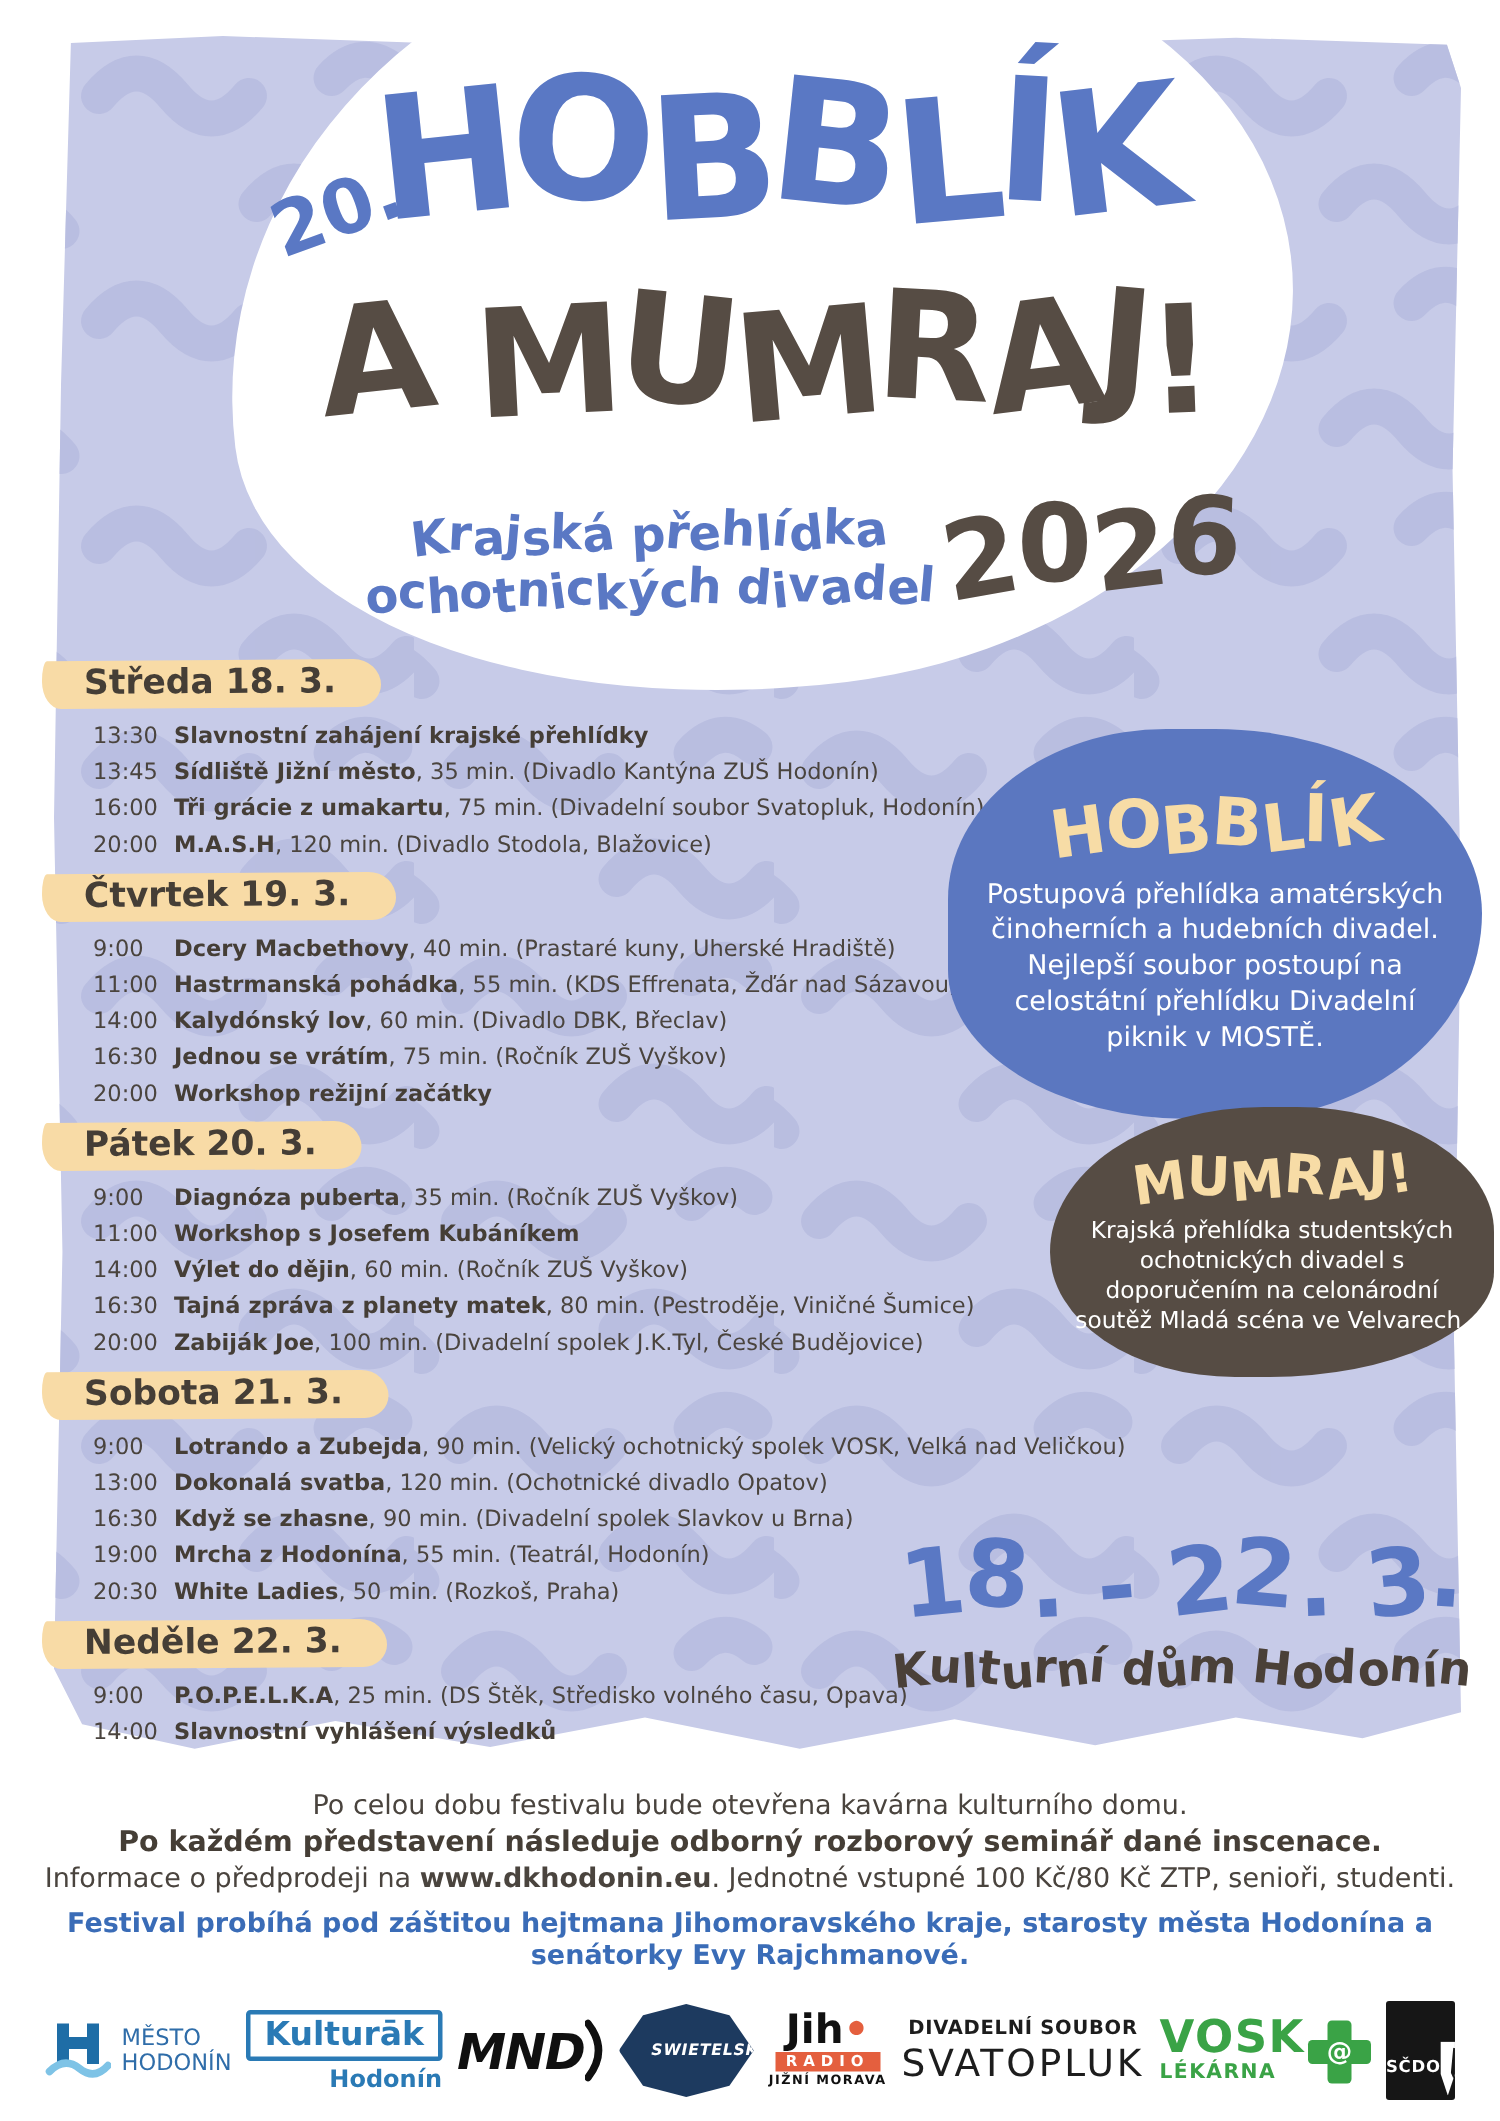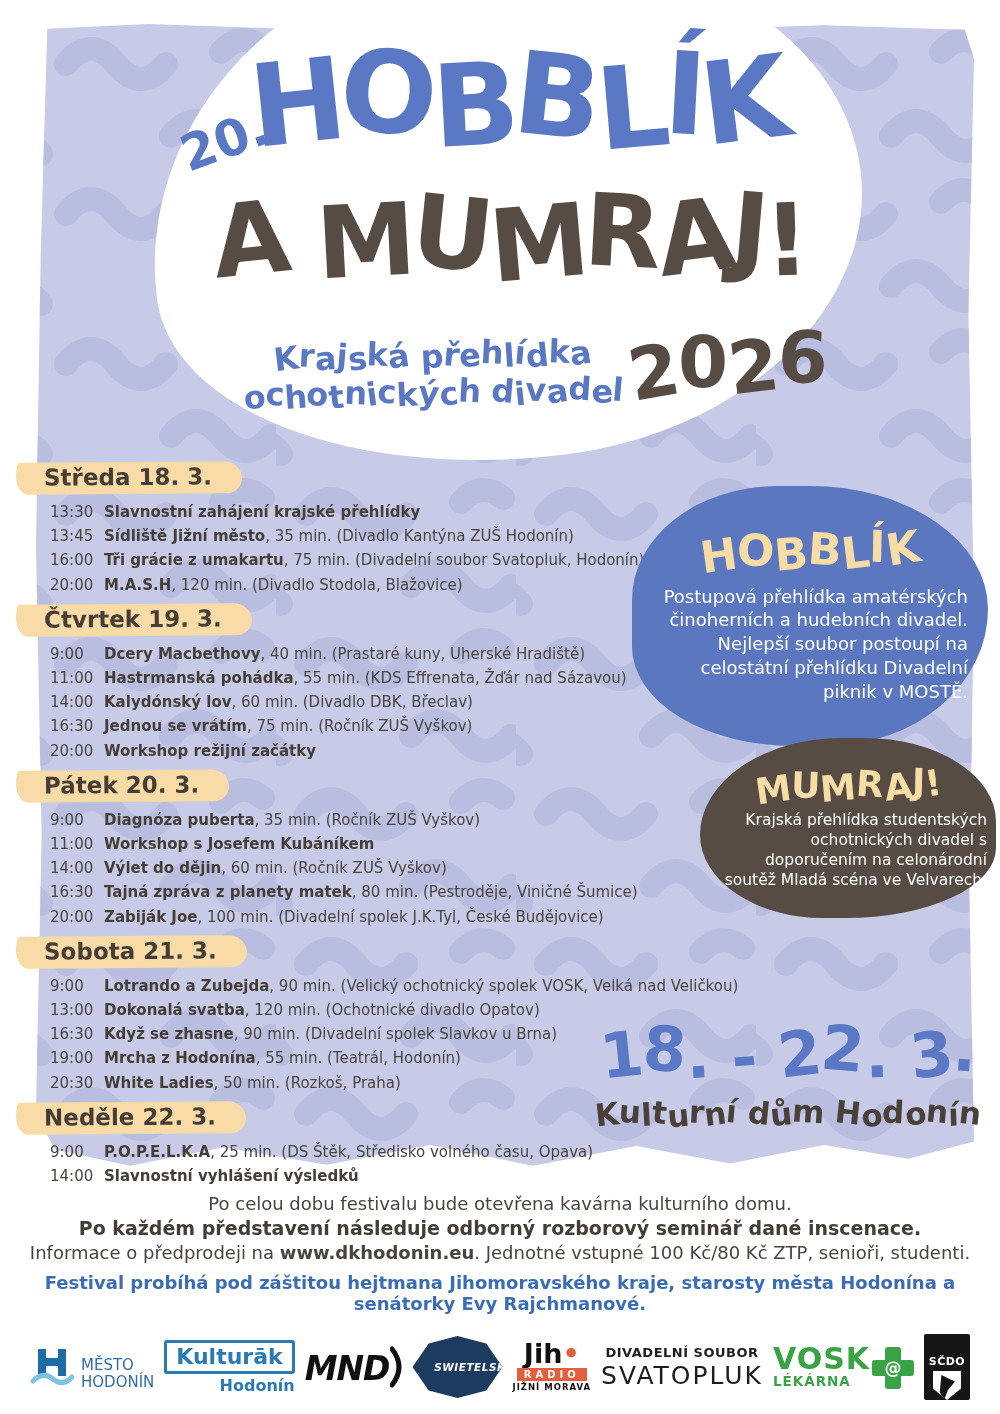--- a/index.html
+++ b/index.html
@@ -19,55 +19,55 @@
   .title1{position:absolute;left:250px;top:42px;font-size:114px;font-weight:bold;color:#5a78c4;
     letter-spacing:-5px;white-space:nowrap;line-height:1;}
   .title2{position:absolute;left:212px;top:186px;font-size:100px;font-weight:bold;color:#564c44;
     letter-spacing:-4px;white-space:nowrap;line-height:1;}
   .subtitle{position:absolute;left:238px;top:336px;width:390px;text-align:center;color:#5a78c4;
     font-weight:bold;font-size:32px;line-height:1.2;transform:rotate(-1deg);}
   .subtitle div{white-space:nowrap;}
   .year{position:absolute;left:628px;top:322px;font-size:72px;font-weight:bold;color:#564c44;
     transform:rotate(-4deg);white-space:nowrap;}
   
-  .schedule{position:absolute;left:24px;top:440px;width:905px;z-index:3;margin-top:22px;}
+  .schedule{position:absolute;left:36px;top:440px;width:905px;z-index:3;}
   .sched-section{margin-bottom:7px;}
   .day-header{display:inline-block;background:#f8dba6;margin-left:-8px;padding:2px 30px 4px 28px;
     border-radius:6px 32px 28px 22px/24px 30px 26px 32px;margin-bottom:6px;transform:rotate(-.4deg);}
   .day-label{font-size:23px;font-weight:bold;color:#453e36;}
   .event-row{padding-left:26px;font-size:15px;line-height:24.2px;color:#4a443e;white-space:nowrap;}
   .ev-time{display:inline-block;width:54px;}
   .ev-title{font-weight:bold;color:#453e36;}
   
   .bubble{position:absolute;z-index:3;display:flex;flex-direction:column;align-items:center;
     justify-content:center;text-align:center;}
   .bubble-hobblik{left:632px;top:486px;width:356px;height:260px;background:#5b77c0;
     border-radius:45% 55% 50% 50%/48% 52% 58% 42%;}
   .bubble-mumraj{left:700px;top:738px;width:296px;height:180px;background:#564c44;
     border-radius:52% 48% 55% 45%/58% 50% 42% 50%;}
   .bubble-title{font-weight:bold;color:#f7dca6;white-space:nowrap;transform:rotate(-2deg);}
   .bubble-hobblik .bubble-title{font-size:44px;margin-top:-4px;}
   .bubble-mumraj .bubble-title{font-size:36px;}
-  .bubble-body{color:#ffffff;margin-top:9px;text-align:right;}
+  .bubble-body{color:#ffffff;margin-top:9px;}
   .bubble-hobblik .bubble-body{font-size:18px;line-height:1.32;width:316px;}
   .bubble-mumraj .bubble-body{font-size:15.5px;line-height:1.28;width:278px;margin-top:5px;}
   
   .dates{position:absolute;left:588px;top:1016px;width:400px;text-align:center;z-index:3;}
   .dates-line{font-size:62px;font-weight:bold;color:#5a78c4;white-space:nowrap;}
   .venue-line{font-size:31px;font-weight:bold;color:#4a4038;white-space:nowrap;margin-top:6px;}
   
   .footer{position:absolute;left:0;right:0;top:1192px;text-align:center;z-index:3;color:#4a443e;}
   .f-line{font-size:18px;line-height:1.33;}
   .f-bold{font-weight:bold;font-size:19px;color:#453e36;}
   .f-url{font-weight:bold;}
   .f-patronage{margin-top:7px;font-size:18px;font-weight:bold;color:#3a6cb7;}
   
   .sponsors{position:absolute;left:30px;right:30px;top:1322px;height:90px;display:flex;
     align-items:center;justify-content:space-between;z-index:3;}
-  .sponsor{display:flex;align-items:flex-end;}
+  .sponsor{display:flex;align-items:center;}
   .mh{gap:7px;}
   .mh-text{font-size:15px;line-height:1.15;color:#2f6da9;font-weight:500;}
   .kult{flex-direction:column;align-items:center;}
   .kbox{border:3px solid #2a7ab5;color:#2a7ab5;font-weight:bold;font-size:22px;
     padding:1px 9px 2px;border-radius:3px;}
   .ksub{color:#2a7ab5;font-weight:bold;font-size:16px;align-self:flex-end;margin-top:2px;}
   .mnd{font-size:33px;font-weight:bold;font-style:italic;color:#101010;letter-spacing:-1px;}
   .swiet{width:90px;height:62px;background:#1d3a5f;align-items:center;justify-content:center;
     clip-path:polygon(50% 0,82% 12%,100% 50%,82% 88%,50% 100%,18% 88%,0 50%,18% 12%);}
   .swiet span{color:#fff;font-style:italic;font-weight:bold;font-size:10.5px;letter-spacing:.5px;margin-left:33px;}
@@ -84,21 +84,21 @@
   .giga-text{display:flex;flex-direction:column;}
   .giga-main{font-size:30px;font-weight:bold;color:#3aa346;letter-spacing:1px;line-height:.95;}
   .giga-sub{font-size:13.5px;font-weight:bold;color:#3aa346;letter-spacing:1px;}
   .giga-cross{position:absolute;right:0;top:2px;width:42px;height:42px;}
   .giga-cross:before{content:"";position:absolute;left:13px;top:0;width:16px;height:42px;
     background:#3aa346;border-radius:3px;}
   .giga-cross:after{content:"";position:absolute;left:0;top:13px;width:42px;height:16px;
     background:#3aa346;border-radius:3px;}
   .giga-at{position:absolute;left:0;top:0;width:42px;height:42px;display:flex;align-items:center;
     justify-content:center;color:#fff;font-weight:bold;font-size:17px;z-index:1;}
-  .scdo{width:46px;height:66px;background:#161616;border-radius:2px;flex-direction:column;
+  .scdo{width:46px;height:66px;background:#161616;border-radius:2px;flex-direction:row;
     align-items:center;justify-content:flex-start;padding-top:21px;box-sizing:border-box;}
   .scdo-label{color:#fff;font-size:11px;font-weight:bold;letter-spacing:.5px;}
   .scdo-shield{width:28px;height:36px;background:#fff;margin-top:3px;position:relative;
     clip-path:polygon(0 0,100% 0,100% 60%,50% 100%,0 60%);}
   .scdo-shield div{position:absolute;left:6px;top:4px;width:16px;height:26px;background:#161616;
     clip-path:polygon(15% 0,100% 25%,55% 60%,30% 100%,5% 65%);}
 </style>
 </head>
 <body>
 

